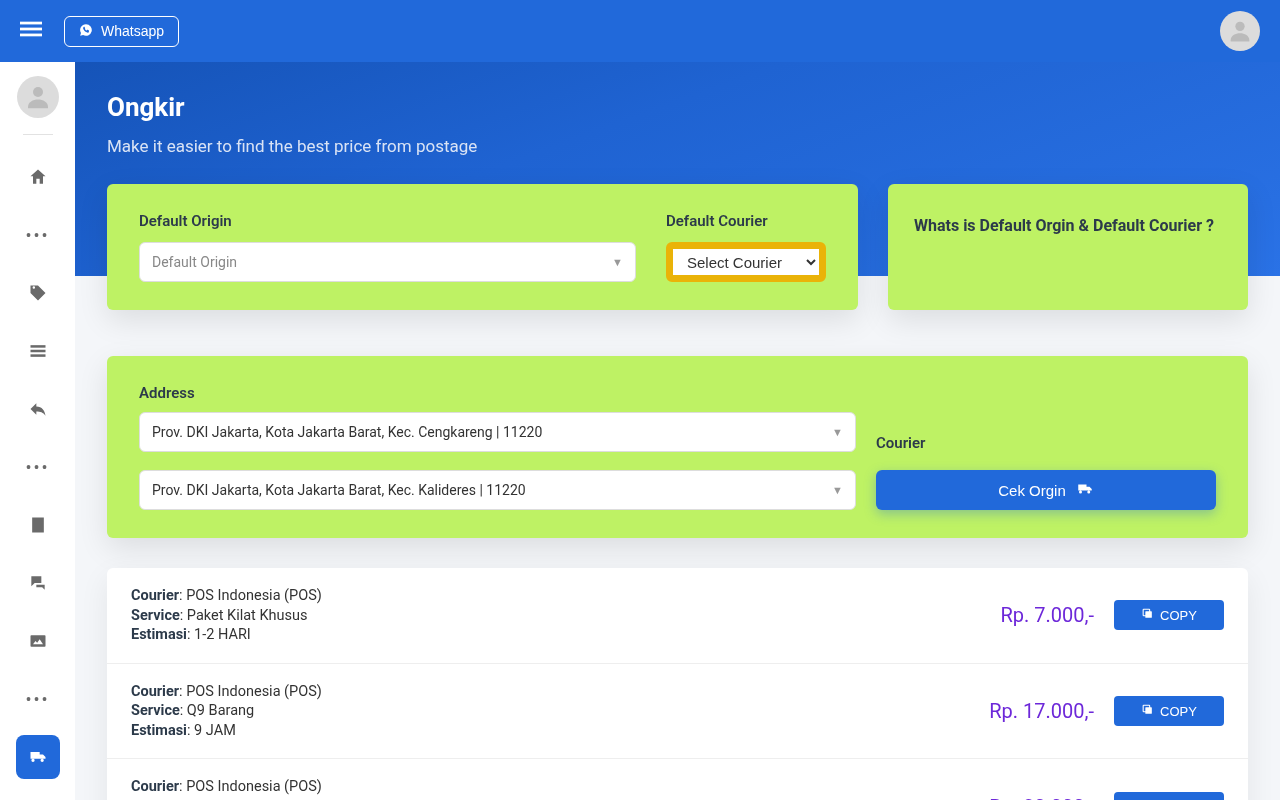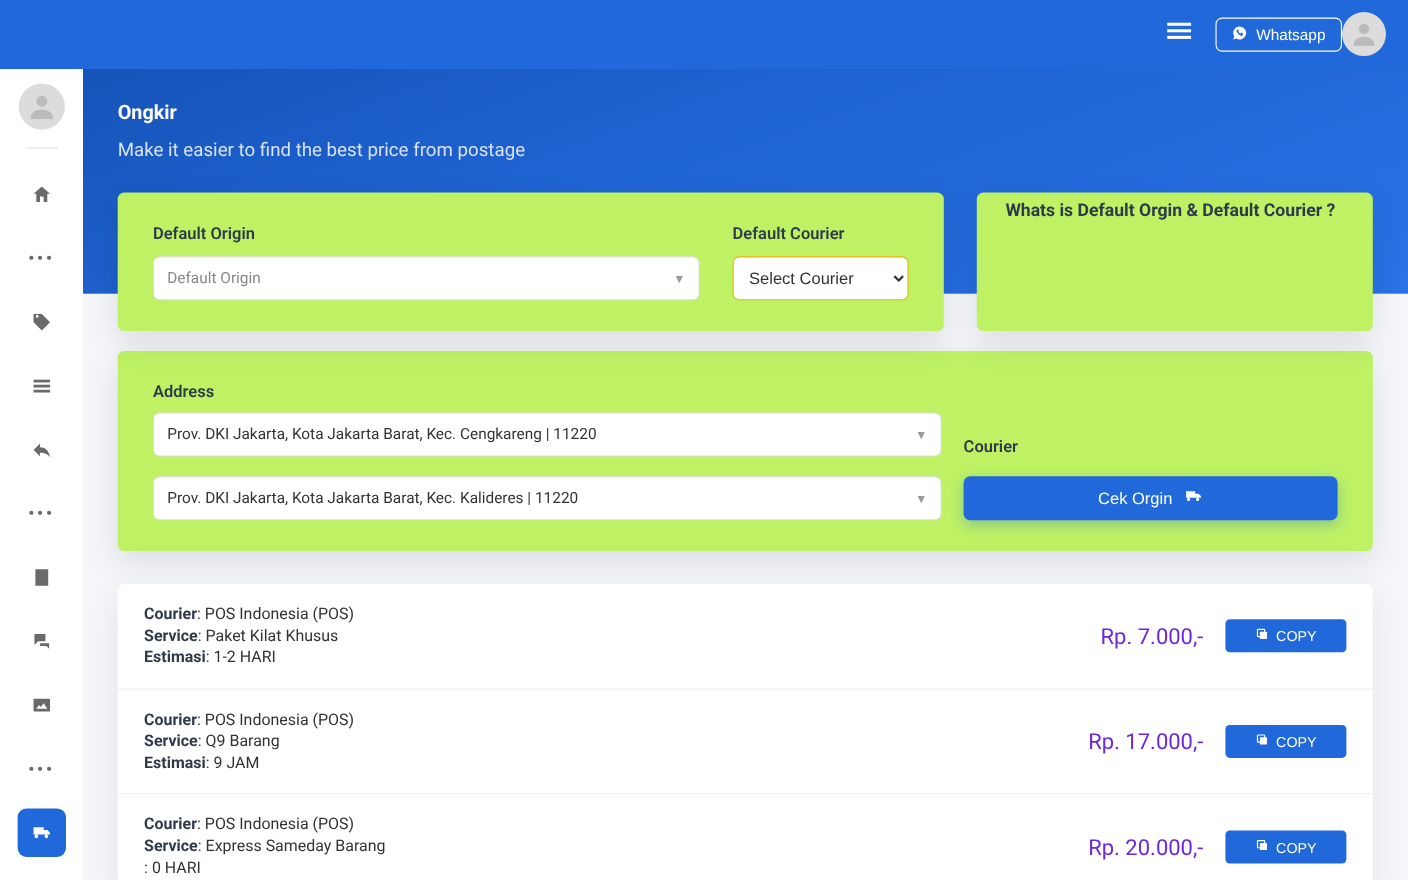--- a/index.html
+++ b/index.html
@@ -6,21 +6,21 @@
   body {
     font-family: -apple-system, BlinkMacSystemFont, "Segoe UI", Roboto, sans-serif;
     background: #f4f6f9;
     color: #333;
     overflow-x: hidden;
   }
   .topbar {
     position: fixed; top: 0; left: 0; right: 0;
     height: 62px;
     background: #2169da;
-    display: flex; align-items: center; justify-content: flex-end;
+    display: flex; align-items: center; justify-content: space-between;
     padding: 0 20px;
     z-index: 100;
   }
   .topbar-left { display: flex; align-items: center; gap: 22px; }
   .hamburger { color: #fff; font-size: 22px; cursor: pointer; }
   .whatsapp-btn {
     border: 1px solid #fff; color: #fff; background: transparent;
     padding: 6px 14px; border-radius: 6px; font-size: 14px;
     display: flex; align-items: center; gap: 8px; cursor: pointer;
   }
@@ -54,60 +54,60 @@
   .main {
     margin-left: 75px;
     padding-top: 0;
   }
   .hero {
     background: linear-gradient(160deg, #1350b2 0%, #1f63d2 45%, #2a72e6 100%);
     padding: 62px 0 120px;
     color: #fff;
   }
   .hero-inner { padding: 30px 32px 0; }
-  .hero h1 { font-size: 18px; font-weight: 700; margin-bottom: 14px; }
+  .hero h1 { font-size: 26px; font-weight: 700; margin-bottom: 14px; }
   .hero p { font-size: 17px; color: #d9e3f5; }
 
   .content { padding: 0 32px 40px; margin-top: -92px; position: relative; }
 
   .row { display:flex; gap: 30px; }
   .card {
     background: #bef264; border-radius: 6px;
     box-shadow: 0 10px 30px rgba(0,0,0,0.1);
     padding: 28px 32px;
   }
-  .card.small-pad { padding: 6px 26px; }
+  .card.small-pad { padding: 32px 26px; }
   .flex1 { flex: 1; }
   .w360 { width: 360px; }
 
   .form-row1 { display:flex; gap: 30px; }
   .fg { display:flex; flex-direction:column; gap: 12px; }
   .fg label { font-weight: 600; color: #2c3a4a; font-size: 15px; }
   .select-like, .input-like {
     border: 1px solid #ddd; border-radius: 6px;
     height: 40px; padding: 0 12px; display:flex; align-items:center;
     justify-content: space-between; color:#888; font-size:14px;
     background:#fff; cursor:pointer;
   }
   .select-like .caret { color:#999; font-size:11px; }
   .input-like input {
     border:none; outline:none; width:100%; font-size:15px; color:#333;
     background:transparent;
   }
   .real-select {
-    border: 1px solid #eab308; border-radius: 6px; height:40px;
+    border: 7px solid #eab308; border-radius: 6px; height:40px;
     padding: 0 10px; font-size:15px; color:#333; background:#fff;
     width:100%;
   }
 
   .info h3 { font-size: 16px; font-weight:700; color:#2c3a4a; margin-bottom:4px; }
   .info p { color:#6b7785; font-size:15px; line-height:1.55; }
   .info b { color:#2c3a4a; }
 
-  .card-address { margin-top: 18px; }
+  .card-address { margin-top: 46px; }
   .addr-grid { display:grid; grid-template-columns: 1fr 160px 160px; gap: 20px; align-items:end; }
   .addr-grid .fg { gap: 10px; }
 
   .full-row2 { display:grid; grid-template-columns: 1fr 340px; gap:20px; margin-top:18px; align-items:center; }
   .btn-primary {
     background:#2169da; color:#fff; border:none; border-radius:6px;
     height:40px; font-size:15px; font-weight:500; cursor:pointer;
     display:flex; align-items:center; justify-content:center; gap:10px;
     box-shadow: 0 4px 12px rgba(33,105,218,0.35);
   }

